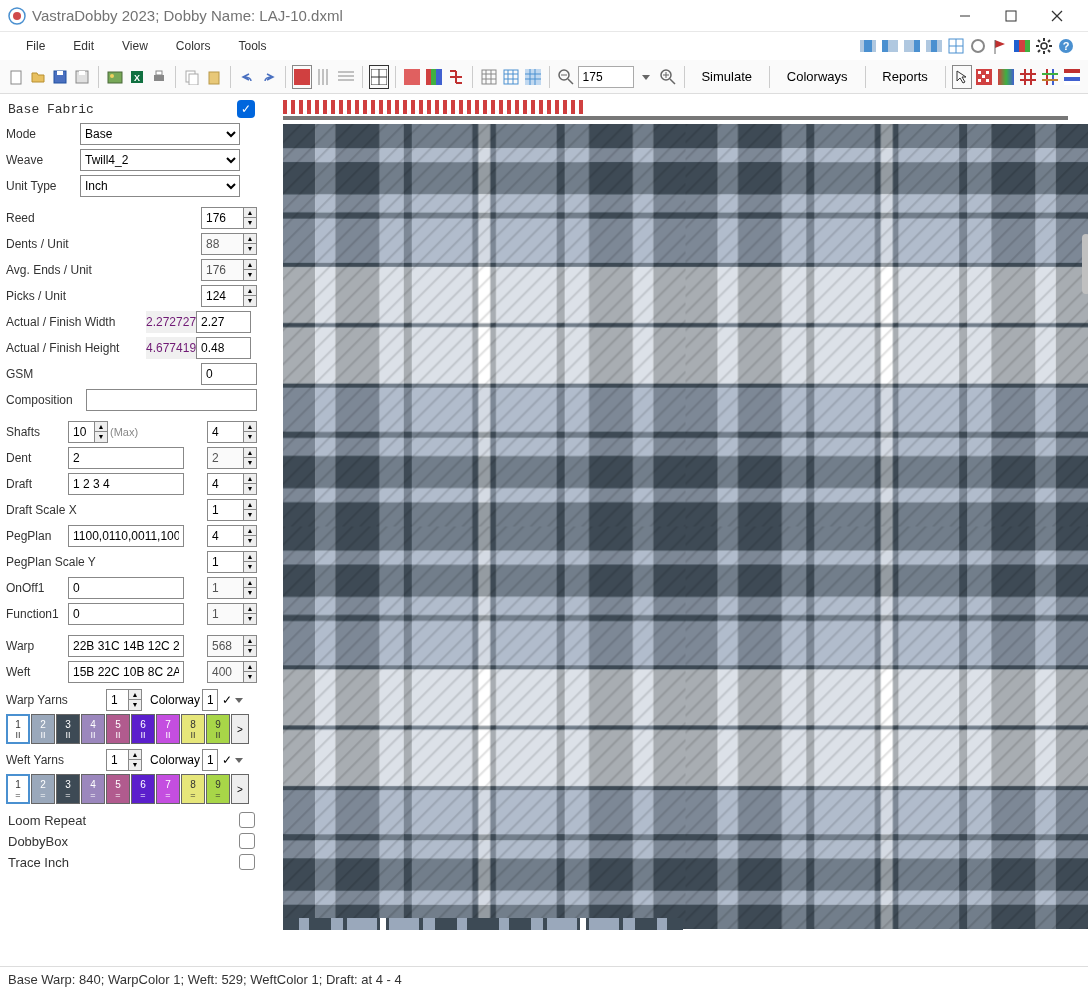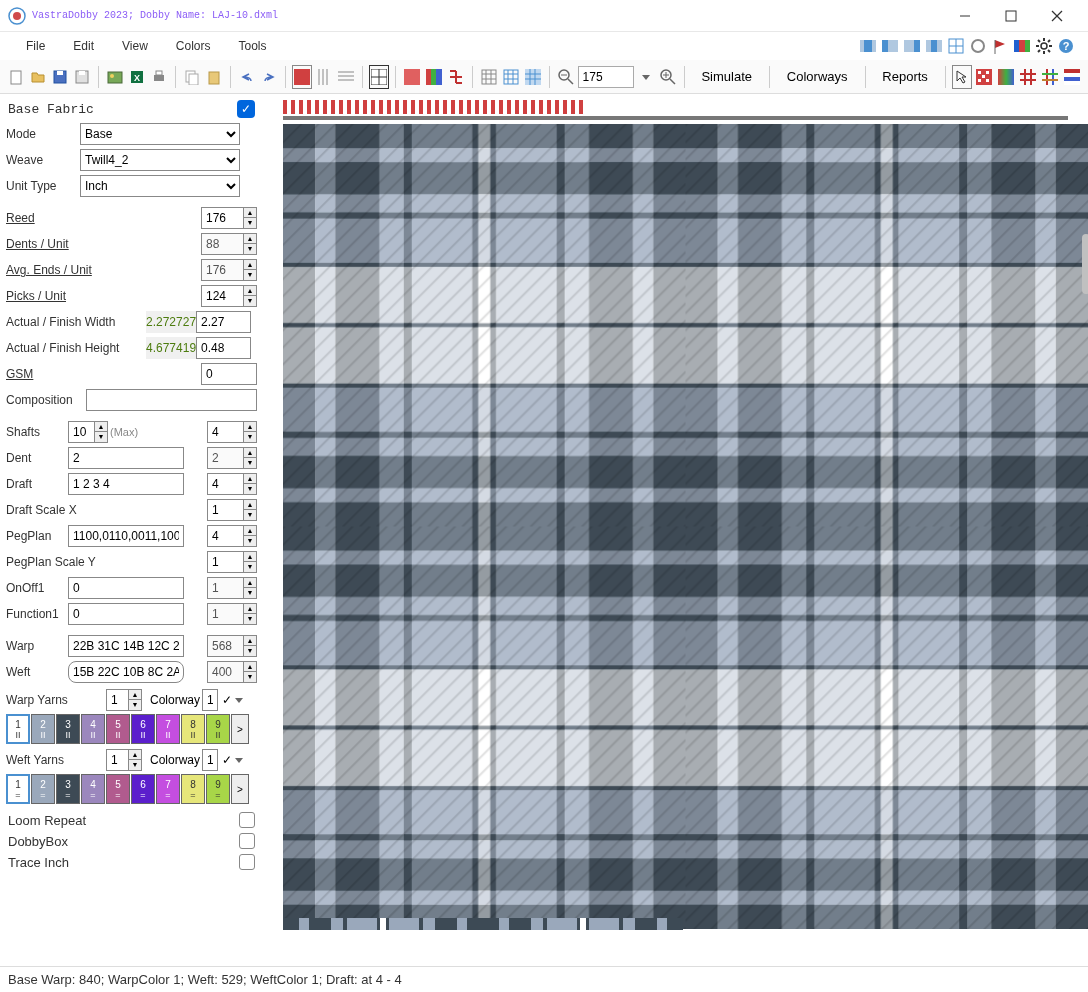--- a/index.html
+++ b/index.html
@@ -1,39 +1,39 @@
 <!DOCTYPE html>
 <html><head>
 <meta charset="utf-8">
 <style>
 * { box-sizing: border-box; margin: 0; padding: 0; }
 body { font-family: "Segoe UI", Tahoma, sans-serif; font-size: 12px; background: #fff; overflow: hidden; width: 1088px; height: 992px; }
 .titlebar { height: 32px; display: flex; align-items: center; padding: 0 8px; background: #fff; border-bottom: 1px solid #e8e8e8; }
 .titlebar .icon { width: 18px; height: 18px; margin-right: 6px; }
-.titlebar .title { flex: 1; font-size: 10px; color: #8b5cf6; font-family: Liberation Mono, monospace; }
+.titlebar .title { flex: 1; font-size: 15px; color: #737373; }
 .titlebar .winbtn { width: 46px; height: 32px; display: flex; align-items: center; justify-content: center; color: #333; }
 .menubar { height: 28px; display: flex; align-items: center; padding: 0 12px; gap: 0; background: #fff; }
 .menubar .menu { padding: 4px 14px; color: #333; cursor: pointer; }
 .menubar .right-icons { margin-left: auto; display: flex; gap: 2px; align-items: center; }
 .menubar .ri { width: 20px; height: 20px; display: flex; align-items: center; justify-content: center; }
 .toolbar { height: 34px; display: flex; align-items: center; padding: 2px 6px; gap: 2px; border-bottom: 1px solid #ddd; background: #fafafa; }
 .toolbar .tbtn { width: 24px; height: 24px; display: flex; align-items: center; justify-content: center; border: 1px solid transparent; cursor: pointer; }
 .toolbar .sep { width: 1px; height: 22px; background: #ccc; margin: 0 4px; }
 .toolbar .zoom-input { width: 56px; height: 22px; border: 1px solid #aaa; padding: 0 4px; font-size: 12px; }
 .toolbar .tbtn-text { padding: 3px 10px; border: 1px solid transparent; cursor: pointer; font-size: 13px; }
 .main { display: flex; height: calc(992px - 32px - 28px - 34px - 26px); }
 .sidepanel { width: 263px; background: #fff; overflow-y: auto; padding: 4px 6px; }
 .canvas { flex: 1; background: #fff; position: relative; overflow: hidden; }
 .statusbar { height: 26px; display: flex; align-items: center; padding: 0 8px; background: #fff; border-top: 1px solid #ddd; font-size: 13px; color: #333; }
 
 .row { display: flex; align-items: center; margin-bottom: 2px; min-height: 24px; }
 .row .lbl { width: 74px; color: #333; font-size: 12px; flex-shrink: 0; }
-.row .lbl.w60 { width: 96px; text-decoration: underline; }
+.row .lbl.w60 { width: 96px; }
 .row .inp { height: 22px; border: 1px solid #888; padding: 0 4px; font-size: 12px; background: #fff; }
-.row .inp[disabled] { background: #f0f0f0; color: #4d7c0f; }
+.row .inp[disabled] { background: #f0f0f0; color: #701a75; }
 .row .sel { height: 22px; border: 1px solid #888; width: 160px; font-size: 12px; background: #fff; }
 .row .spin { display: flex; }
 .row .spin input { height: 22px; border: 1px solid #888; border-right: none; padding: 0 4px; font-size: 12px; width: 36px; }
 .row .spinbtns { display: flex; flex-direction: column; border: 1px solid #888; width: 14px; }
 .row .spinbtns div { height: 10px; font-size: 7px; line-height: 10px; text-align: center; background: #eee; cursor: pointer; }
 .row .spinbtns div:first-child { border-bottom: 1px solid #888; }
 
 .section-header { display: flex; align-items: center; padding: 2px 2px; margin-bottom: 2px; }
 .section-header .lbl { flex: 1; font-size: 13px; color: #333; font-family: Liberation Mono, monospace; }
 .section-header .chkbox { width: 18px; height: 18px; border-radius: 4px; background: #0066dd; display: flex; align-items: center; justify-content: center; color: #fff; font-size: 12px; }
@@ -597,21 +597,21 @@
         <div class="spin">
           <input disabled="" style="width: 36px;" value="568">
           <div class="spinbtns">
             <div>▲</div>
             <div>▼</div>
           </div>
         </div>
       </div>
     <div class="row">
         <span class="lbl" style="width:62px">Weft</span>
-        <input class="inp" style="width: 116px; border-radius: 8px;" value="15B 22C 10B 8C 2A">
+        <input class="inp" style="width: 116px;" value="15B 22C 10B 8C 2A">
         <div style="flex:1"></div>
         <div class="spin">
           <input disabled="" style="width: 36px;" value="400">
           <div class="spinbtns">
             <div>▲</div>
             <div>▼</div>
           </div>
         </div>
       </div>
 

